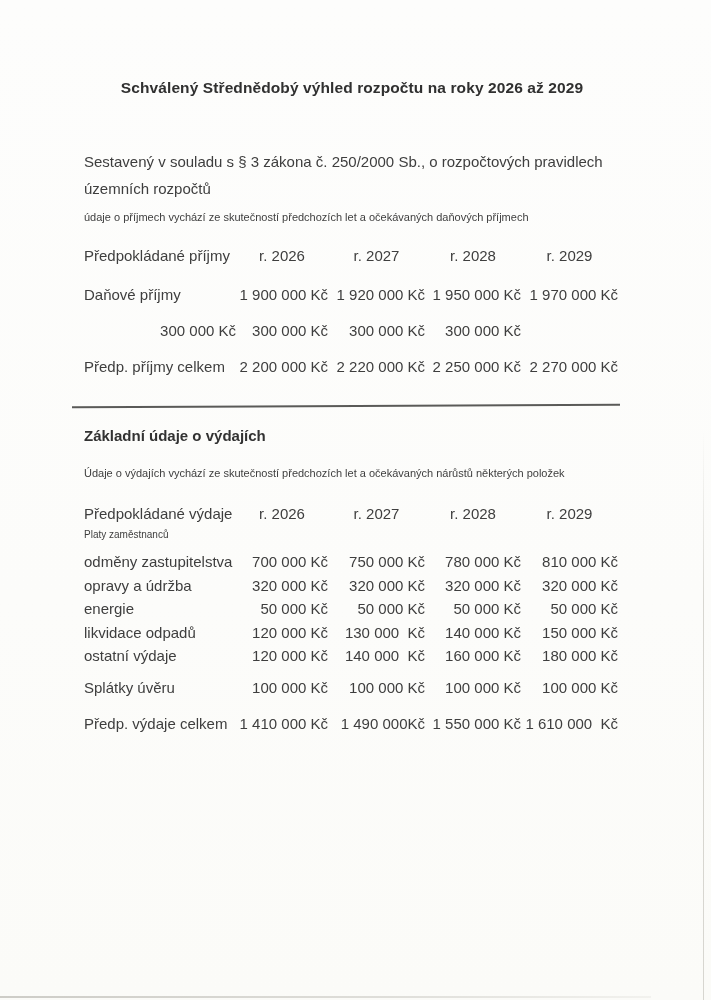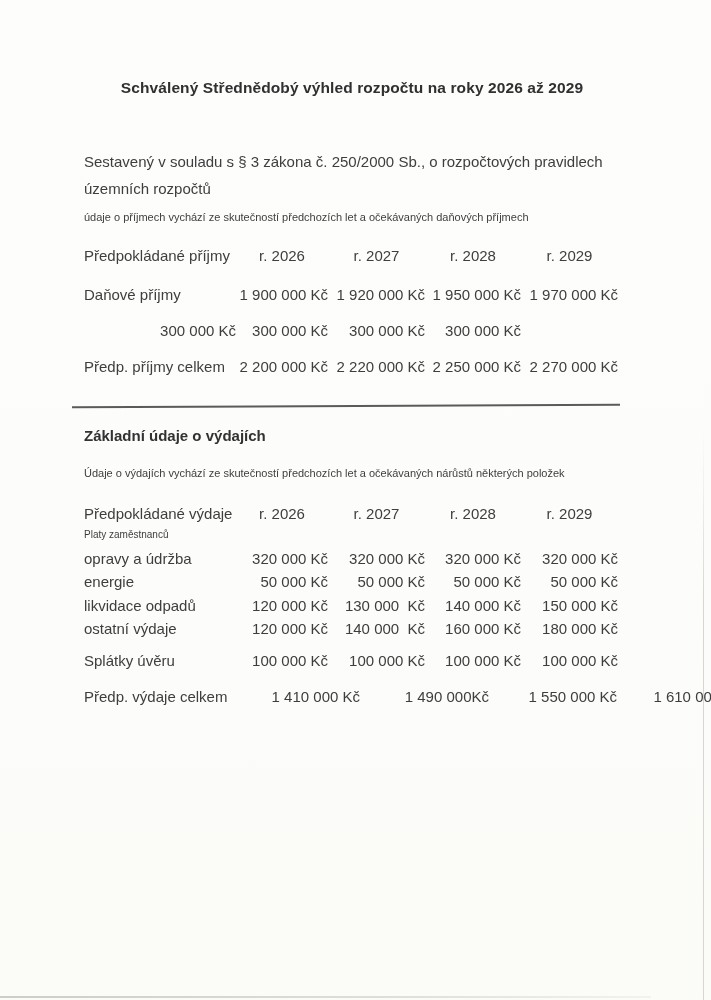--- a/index.html
+++ b/index.html
@@ -78,21 +78,21 @@
   .d-vydaje { margin-top: 14px; }
   .expense-head { margin-top: 18px; }
   .group-label {
     margin-top: 1px;
     font-size: 10px;
     line-height: 20px;
   }
   .expense-row { margin-top: 3.5px; line-height: 20px; }
   .expense-row.first { margin-top: 7px; }
   .loan-row  { margin-top: 12px; }
-  .total-row { margin-top: 16px; gap: 32px; }
+  .total-row { margin-top: 16px; }
 
   
   .scan-edge-right {
     position: absolute;
     right: 7px;
     top: 430px;
     bottom: 0;
     width: 1px;
     background: linear-gradient(180deg, rgba(190,188,180,0), rgba(185,183,175,0.55) 30%, rgba(185,183,175,0.55));
   }
@@ -155,20 +155,27 @@
     <div class="trow expense-head">
       <div class="cell">Předpokládané výdaje</div>
       <div class="cell year">r. 2026</div>
       <div class="cell year">r. 2027</div>
       <div class="cell year">r. 2028</div>
       <div class="cell year">r. 2029</div>
     </div>
 
     <div class="group-label">Platy zaměstnanců</div>
 
+    <div class="trow expense-row first">
+      <div class="cell">odměny zastupitelstva</div>
+      <div class="cell num">700 000 Kč</div>
+      <div class="cell num">750 000 Kč</div>
+      <div class="cell num">780 000 Kč</div>
+      <div class="cell num">810 000 Kč</div>
+    </div>
     <div class="trow expense-row">
       <div class="cell">opravy a údržba</div>
       <div class="cell num">320 000 Kč</div>
       <div class="cell num">320 000 Kč</div>
       <div class="cell num">320 000 Kč</div>
       <div class="cell num">320 000 Kč</div>
     </div>
     <div class="trow expense-row">
       <div class="cell">energie</div>
       <div class="cell num">50 000 Kč</div>

